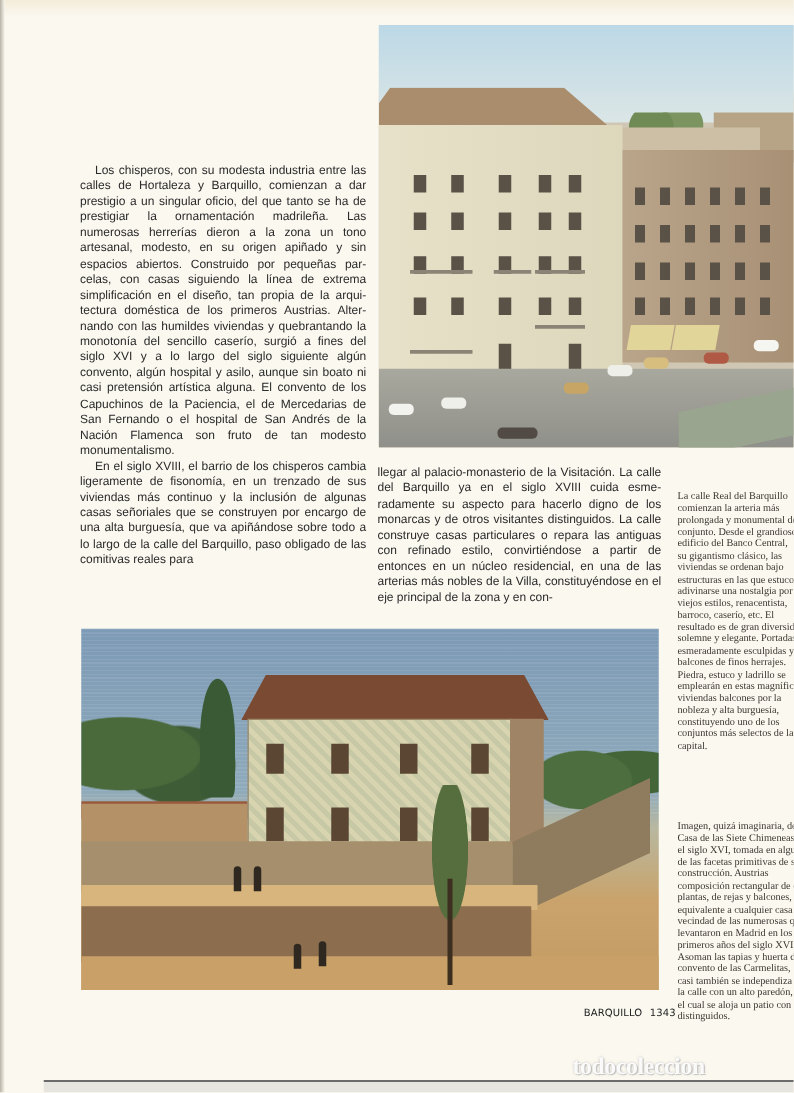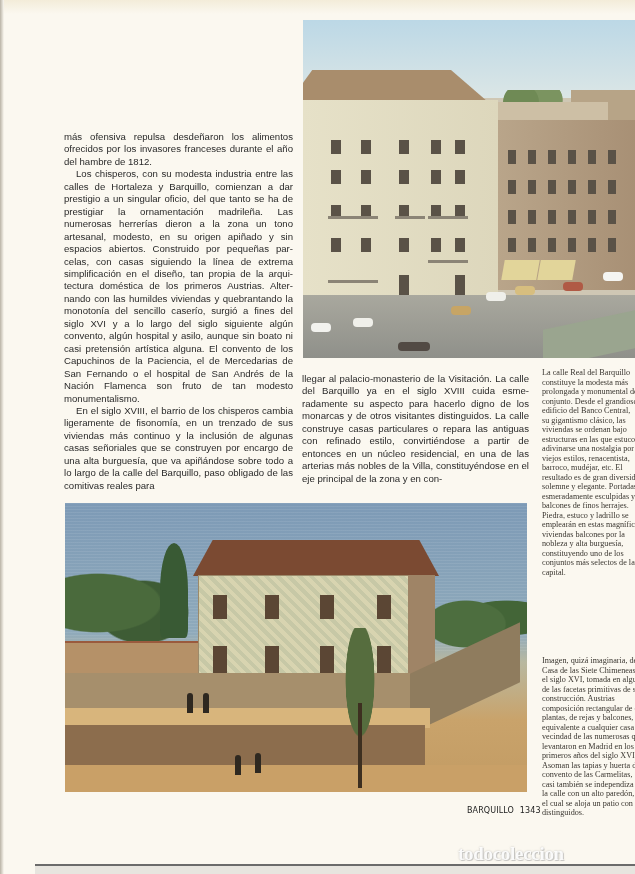--- a/index.html
+++ b/index.html
@@ -22,21 +22,21 @@
   }
   .body-text p { margin: 0; text-indent: 12px; }
   .body-text p.noindent { text-indent: 0; }
   .col-left { left: 64px; top: 131px; width: 229px; }
   .col-mid { left: 302px; top: 373px; width: 227px; }
   .caption {
     position: absolute; font-family: "Liberation Serif", serif; font-size: 8.2px;
     line-height: 9.5px; color: #3a3630; overflow: hidden; white-space: nowrap;
   }
   .caption div { white-space: nowrap; }
-  .cap-1 { left: 542px; top: 368px; width: 93px; }
+  .cap-1 { left: 542px; top: 392px; width: 93px; }
   .cap-2 { left: 542px; top: 656px; width: 93px; }
 
   
   .photo-street {
     position: absolute; left: 303px; top: 20px; width: 332px; height: 338px; overflow: hidden;
     background: linear-gradient(to bottom, #c6dde6 0%, #d6e3e4 15%, #cfc7b4 18%);
   }
   .photo-street .sky { position:absolute; left:0; top:0; width:100%; height:78px;
     background: linear-gradient(to bottom, #bcd8e6, #dbe6e6); }
   .photo-street .roof-l { position:absolute; left:0; top:50px; width:185px; height:32px;
@@ -178,41 +178,40 @@
   <div class="car" style="left:50px;top:298px;background:#f0f0ea"></div>
   <div class="car" style="left:148px;top:286px;background:#c7a565"></div>
   <div class="car" style="left:183px;top:272px;background:#efefea"></div>
   <div class="car" style="left:212px;top:266px;background:#d7be7f"></div>
   <div class="car" style="left:260px;top:262px;background:#b05a45"></div>
   <div class="car" style="left:300px;top:252px;background:#f5f5f2"></div>
   <div class="car" style="left:95px;top:322px;background:#524a44;width:32px"></div>
 </div>
 
 <div class="body-text col-left">
-  <p class="noindent">más ofensiva repulsa desdeñaron los alimentos ofrecidos por los invasores franceses durante el año del hambre de 1812.</p>
   <p>Los chisperos, con su modesta industria entre las calles de Hortaleza y Barquillo, comienzan a dar prestigio a un singular oficio, del que tanto se ha de prestigiar la ornamentación madrileña. Las numerosas herrerías dieron a la zona un tono artesanal, modesto, en su origen apiñado y sin espacios abiertos. Construido por pequeñas par­celas, con casas siguiendo la línea de extrema simplificación en el diseño, tan propia de la arqui­tectura doméstica de los primeros Austrias. Alter­nando con las humildes viviendas y quebrantando la monotonía del sencillo caserío, surgió a fines del siglo XVI y a lo largo del siglo siguiente algún convento, algún hospital y asilo, aunque sin boato ni casi pretensión artística alguna. El convento de los Capuchinos de la Paciencia, el de Mercedarias de San Fernando o el hospital de San Andrés de la Nación Flamenca son fruto de tan modesto monumentalismo.</p>
   <p>En el siglo XVIII, el barrio de los chisperos cambia ligeramente de fisonomía, en un trenzado de sus viviendas más continuo y la inclusión de algunas casas señoriales que se construyen por encargo de una alta burguesía, que va apiñán­dose sobre todo a lo largo de la calle del Bar­quillo, paso obligado de las comitivas reales para</p>
 </div>
 
 <div class="body-text col-mid">
   <p class="noindent">llegar al palacio-monasterio de la Visitación. La calle del Barquillo ya en el siglo XVIII cuida esme­radamente su aspecto para hacerlo digno de los monarcas y de otros visitantes distinguidos. La calle construye casas particulares o repara las antiguas con refinado estilo, convirtiéndose a partir de entonces en un núcleo residencial, en una de las arterias más nobles de la Villa, consti­tuyéndose en el eje principal de la zona y en con-</p>
 </div>
 
 <div class="caption cap-1">
   <div>La calle Real del Barquillo</div>
-  <div>constituye la modesta más</div>
+  <div>comienzan la arteria más</div>
   <div>prolongada y monumental del</div>
   <div>conjunto. Desde el grandioso</div>
   <div>edificio del Banco Central,</div>
   <div>su gigantismo clásico, las</div>
   <div>viviendas se ordenan bajo</div>
   <div>estructuras en las que estuco</div>
   <div>adivinarse una nostalgia por</div>
   <div>viejos estilos, renacentista,</div>
-  <div>barroco, mudéjar, etc. El</div>
+  <div>barroco, caserío, etc. El</div>
   <div>resultado es de gran diversidad,</div>
   <div>solemne y elegante. Portadas</div>
   <div>esmeradamente esculpidas y</div>
   <div>balcones de finos herrajes.</div>
   <div>Piedra, estuco y ladrillo se</div>
   <div>emplearán en estas magníficas</div>
   <div>viviendas balcones por la</div>
   <div>nobleza y alta burguesía,</div>
   <div>constituyendo uno de los</div>
   <div>conjuntos más selectos de la</div>

